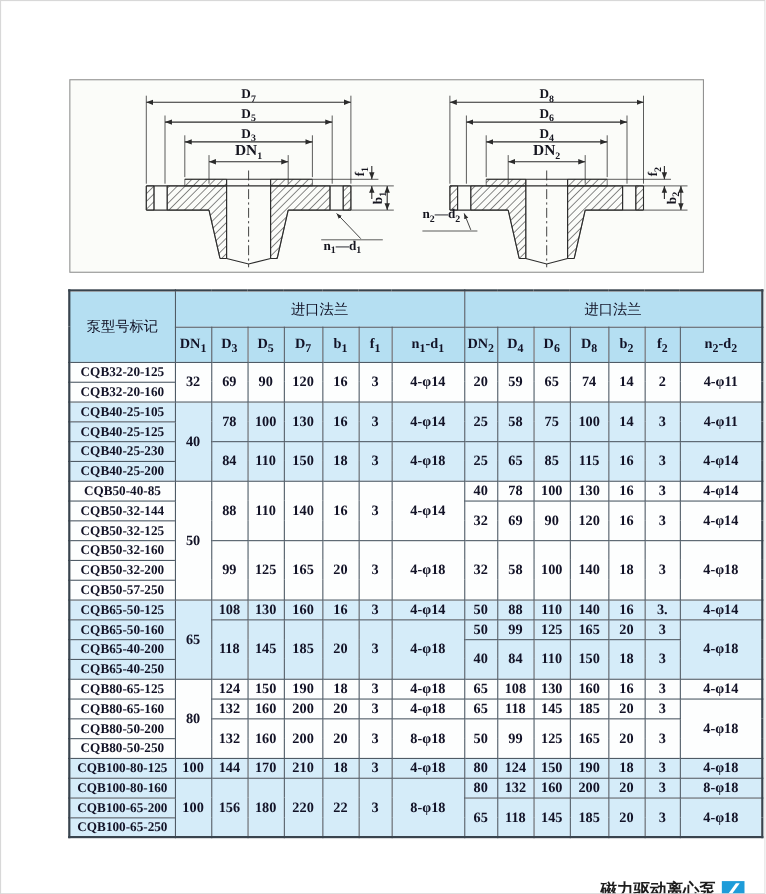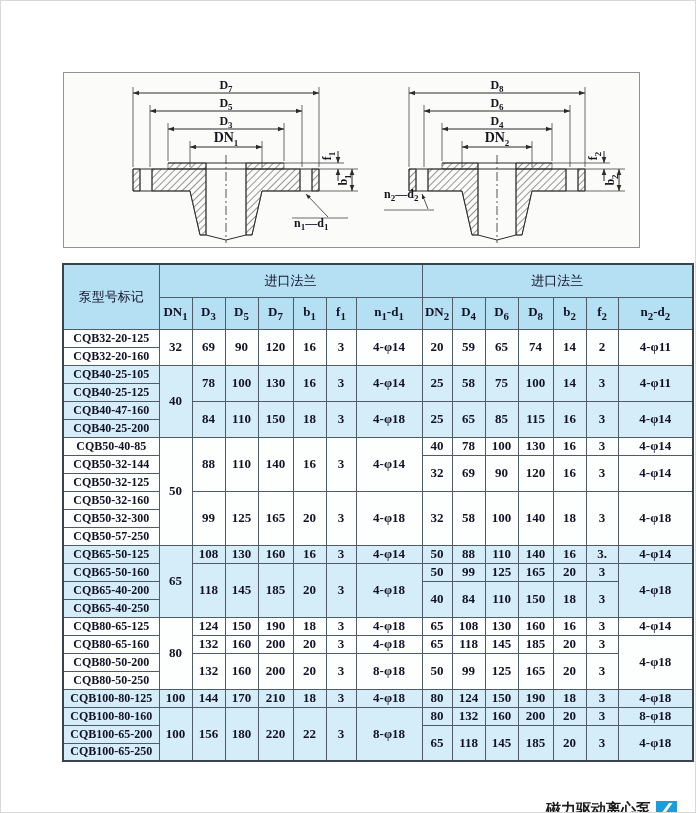--- a/index.html
+++ b/index.html
@@ -266,21 +266,21 @@
           <td rowspan="2">75</td>
           <td rowspan="2">100</td>
           <td rowspan="2">14</td>
           <td rowspan="2">3</td>
           <td rowspan="2">4-φ11</td>
         </tr>
         <tr class="shade">
           <td class="model">CQB40-25-125</td>
         </tr>
         <tr class="shade">
-          <td class="model">CQB40-47-160</td>
+          <td class="model">CQB40-25-230</td>
           <td rowspan="2">84</td>
           <td rowspan="2">110</td>
           <td rowspan="2">150</td>
           <td rowspan="2">18</td>
           <td rowspan="2">3</td>
           <td rowspan="2">4-φ18</td>
           <td rowspan="2">25</td>
           <td rowspan="2">65</td>
           <td rowspan="2">85</td>
           <td rowspan="2">115</td>
@@ -331,21 +331,21 @@
           <td rowspan="3">4-φ18</td>
           <td rowspan="3">32</td>
           <td rowspan="3">58</td>
           <td rowspan="3">100</td>
           <td rowspan="3">140</td>
           <td rowspan="3">18</td>
           <td rowspan="3">3</td>
           <td rowspan="3">4-φ18</td>
         </tr>
         <tr>
-          <td class="model">CQB50-32-300</td>
+          <td class="model">CQB50-32-200</td>
         </tr>
         <tr>
           <td class="model">CQB50-57-250</td>
         </tr>
         <tr class="shade">
           <td class="model">CQB65-50-125</td>
           <td rowspan="4">65</td>
           <td>108</td>
           <td>130</td>
           <td>160</td>

